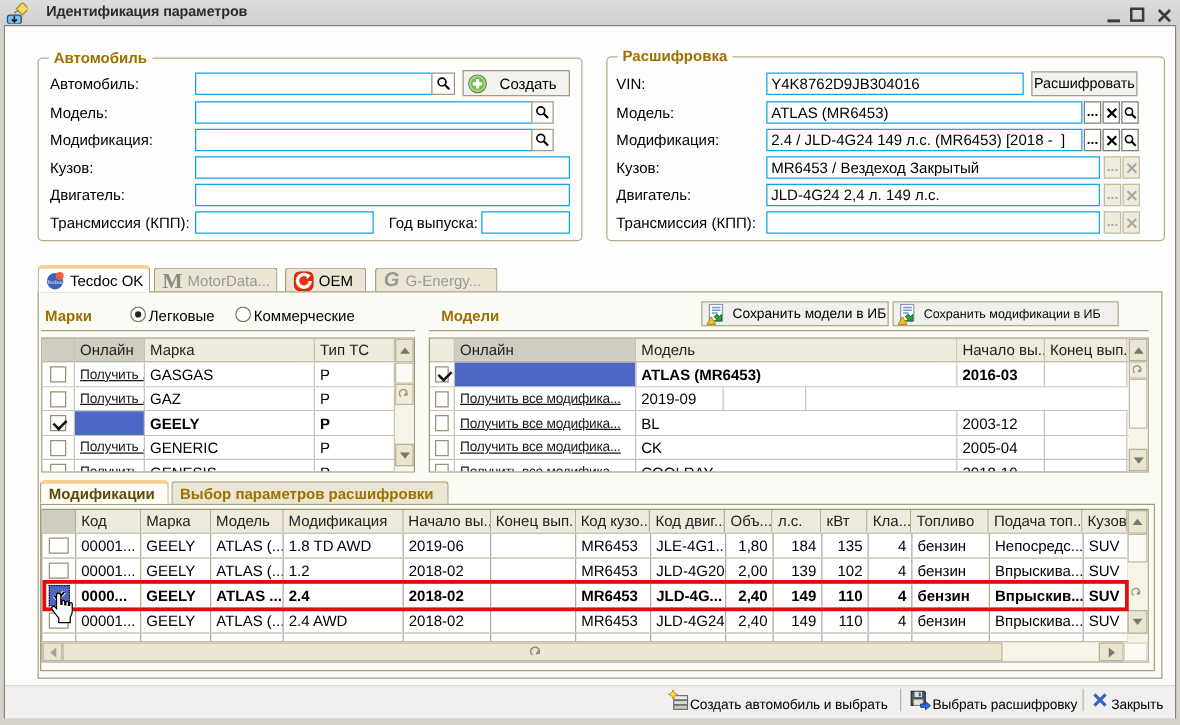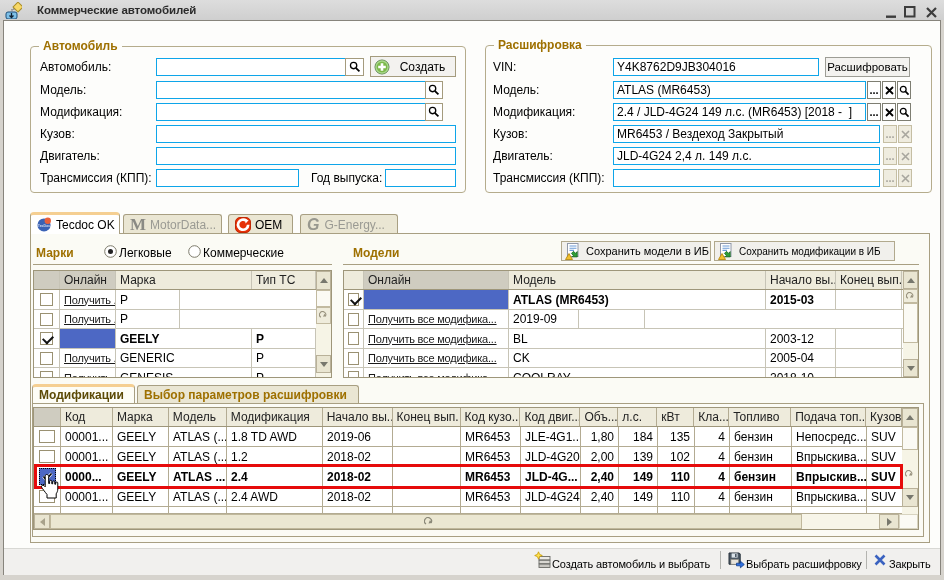--- a/index.html
+++ b/index.html
@@ -36,21 +36,21 @@
 
 <div class="abs" style="left:3px;top:20px;width:938px;height:555px;background:#fdfdfb;border:1px solid #87847c;box-sizing:border-box;"></div>
 
 <div class="abs" style="left:0;top:0;width:944px;height:20px;background:linear-gradient(#dddddd,#cfcfcf);"></div>
 <svg class="abs" style="left:5px;top:2px" width="17" height="17" viewBox="0 0 17 17">
   <path d="M7 14 L7 7 L12 7" stroke="#555" stroke-width="1" stroke-dasharray="1.5 1.2" fill="none"></path>
   <rect x="1" y="10" width="11" height="7" rx="2" fill="#7ec0e8" stroke="#1c4f7a"></rect>
   <path d="M6.5 11 L6.5 15 M4.5 13.5 L6.5 15.5 L8.5 13.5" stroke="#123" stroke-width="1.3" fill="none"></path>
   <rect x="9.5" y="1.5" width="7" height="7" transform="rotate(45 13 5)" fill="#f7d868" stroke="#a88c28"></rect>
 </svg>
-<div class="abs" style="left:37px;top:4px;font-weight:bold;font-size:11.5px;letter-spacing:-0.1px;color:#2b2b2b;">Коммерческие автомобилей</div>
+<div class="abs" style="left:37px;top:4px;font-weight:bold;font-size:11.5px;letter-spacing:-0.1px;color:#2b2b2b;">Идентификация параметров</div>
 <svg class="abs" style="left:880px;top:4px" width="60" height="15" viewBox="0 0 60 15">
   <rect x="6" y="11.5" width="10" height="2.4" fill="#3c3c3c"></rect>
   <rect x="25" y="3" width="9.5" height="9.5" fill="none" stroke="#3c3c3c" stroke-width="2"></rect>
   <path d="M47 4 L56 13 M56 4 L47 13" stroke="#3c3c3c" stroke-width="2.2"></path>
 </svg>
 
 <div class="gbox" style="left:30px;top:46px;width:436px;height:147px;">
   <div class="gtitle">Автомобиль</div>
 </div>
 <div class="lbl" style="left:40px;top:58px;">Автомобиль:</div>
@@ -226,29 +226,31 @@
     <div class="td hd" style="width:64px;">Тип ТС</div>
     <div class="td hd" style="width:15px;border-right:none;"></div>
   </div>
   <div class="tr" style="height:20px;">
     <div class="td" style="width:26px;">
         <span class="cb"></span>
       </div>
     <div class="td" style="width:56px;">
         <span class="link">Получить&nbsp;..</span>
       </div>
+    <div class="td" style="width:136px;">GASGAS</div>
     <div class="td" style="width:64px;">P</div>
   </div>
   <div class="tr" style="height:19px;">
     <div class="td" style="width:26px;">
         <span class="cb"></span>
       </div>
     <div class="td" style="width:56px;">
         <span class="link">Получить&nbsp;..</span>
       </div>
+    <div class="td" style="width:136px;">GAZ</div>
     <div class="td" style="width:64px;">P</div>
   </div>
   <div class="tr" style="height:20px;">
     <div class="td" style="width:26px;">
         <span class="cb chk"></span>
       </div>
     <div class="td" style="width:56px;background:#4d68c4;"></div>
     <div class="td" style="width:136px;font-weight:bold;">GEELY</div>
     <div class="td" style="width:64px;font-weight:bold;">P</div>
   </div>
@@ -296,21 +298,21 @@
     <div class="td hd" style="width:70px;">Начало вы...</div>
     <div class="td hd" style="width:66px;">Конец вып.</div>
     <div class="td hd" style="width:14px;border-right:none;"></div>
   </div>
   <div class="tr" style="height:20px;">
     <div class="td" style="width:20px;">
         <span class="cb chk"></span>
       </div>
     <div class="td" style="width:145px;background:#4d68c4;"></div>
     <div class="td" style="width:257px;font-weight:bold;">ATLAS (MR6453)</div>
-    <div class="td" style="width:70px;font-weight:bold;">2015-03</div>
+    <div class="td" style="width:70px;font-weight:bold;">2016-03</div>
     <div class="td" style="width:66px;"></div>
   </div>
   <div class="tr" style="height:19px;">
     <div class="td" style="width:20px;">
         <span class="cb"></span>
       </div>
     <div class="td" style="width:145px;">
         <span class="link">Получить все модифика...</span>
       </div>
     <div class="td" style="width:70px;">2019-09</div>

